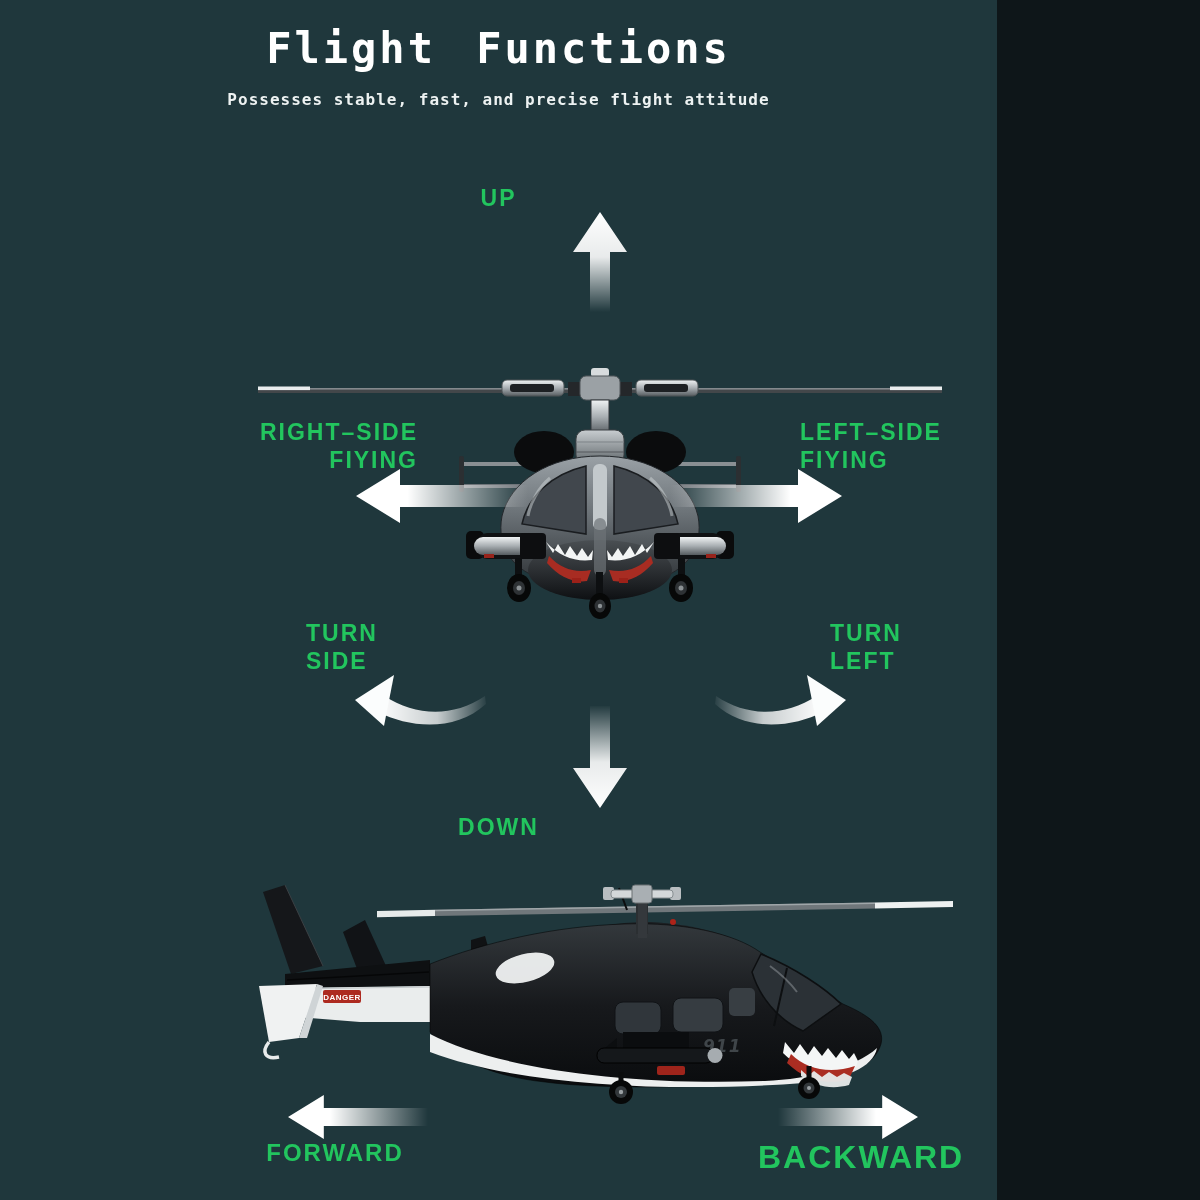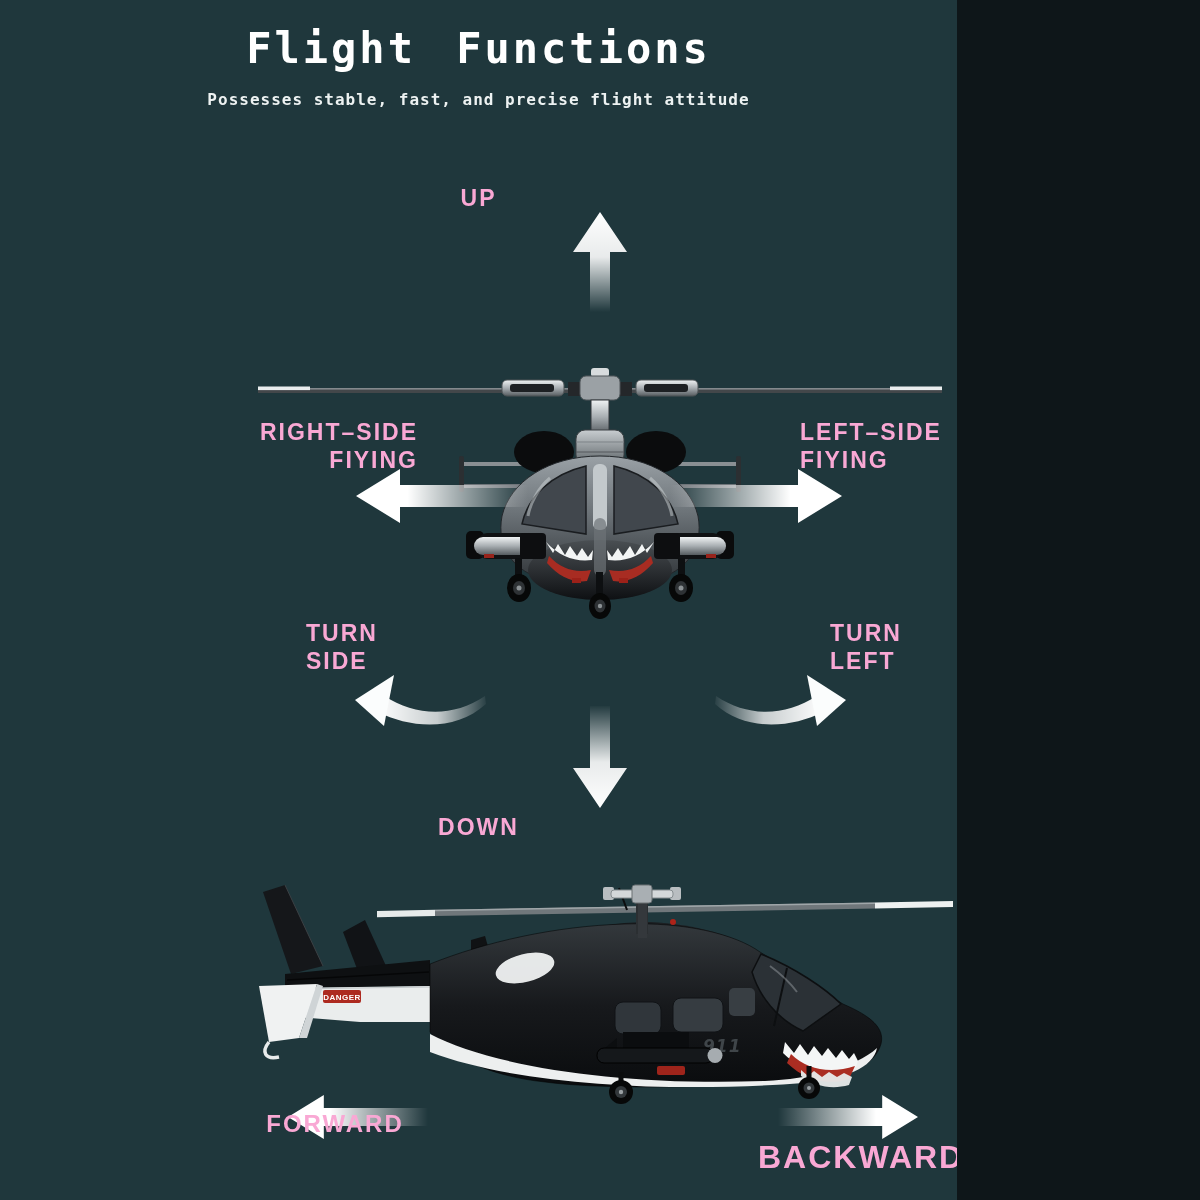--- a/index.html
+++ b/index.html
@@ -1,23 +1,23 @@
 <!DOCTYPE html>
 <html><head>
 <meta charset="utf-8">
 <style>
   html,body{margin:0;padding:0;background:#0e1619;}
   .stage{position:relative;width:957px;height:1200px;background:#1f373c;overflow:hidden;
-         font-family:"Liberation Sans",sans-serif;}
+         font-family:"Liberation Sans",sans-serif;padding-left:40px;}
   .title{position:absolute;top:24px;left:0;width:100%;text-align:center;color:#ffffff;
          font-family:"DejaVu Sans Mono",monospace;font-weight:bold;font-size:42px;
          letter-spacing:3px;word-spacing:12px;}
   .subtitle{position:absolute;top:90px;left:0;width:100%;text-align:center;color:#edf2f2;
          font-family:"DejaVu Sans Mono",monospace;font-weight:bold;font-size:16px;letter-spacing:1px;}
-  .dir{position:absolute;color:#f9a8d4;font-weight:bold;font-size:23px;letter-spacing:2px;
+  .dir{position:absolute;color:#22c55e;font-weight:bold;font-size:23px;letter-spacing:2px;
        line-height:28px;}
   .centerfull{left:0;width:100%;text-align:center;}
   .arrow,.heli{position:absolute;display:block;}
 </style>
 </head>
 <body>
 
 <div class="stage">
 
   <div class="title">Flight Functions</div>
@@ -307,21 +307,21 @@
   <svg class="arrow" style="left:288px;top:1092px;" width="140" height="50" viewBox="0 0 172 56">
     <defs>
         <linearGradient id="gFW" x1="0" y1="0" x2="1" y2="0">
       <stop offset="0" stop-color="#ffffff" stop-opacity="1"></stop>
       <stop offset="0.3" stop-color="#ffffff" stop-opacity="1"></stop>
       <stop offset="1" stop-color="#ffffff" stop-opacity="0"></stop>
     </linearGradient>
       </defs>
     <polygon points="0,28 44,1 44,17 172,17 172,39 44,39 44,55" fill="url(#gFW)"></polygon>
   </svg>
-  <div class="dir" style="left:250px;top:1110px;width:170px;text-align:center;font-size:24px;">FORWARD</div>
+  <div class="dir" style="left:250px;top:1139px;width:170px;text-align:center;font-size:24px;">FORWARD</div>
 
   <svg class="arrow" style="left:778px;top:1092px;" width="140" height="50" viewBox="0 0 172 56">
     <defs>
         <linearGradient id="gBW" x1="0" y1="0" x2="1" y2="0">
       <stop offset="0" stop-color="#ffffff" stop-opacity="0"></stop>
       <stop offset="0.7" stop-color="#ffffff" stop-opacity="1"></stop>
       <stop offset="1" stop-color="#ffffff" stop-opacity="1"></stop>
     </linearGradient>
       </defs>
     <polygon points="172,28 128,1 128,17 0,17 0,39 128,39 128,55" fill="url(#gBW)"></polygon>

